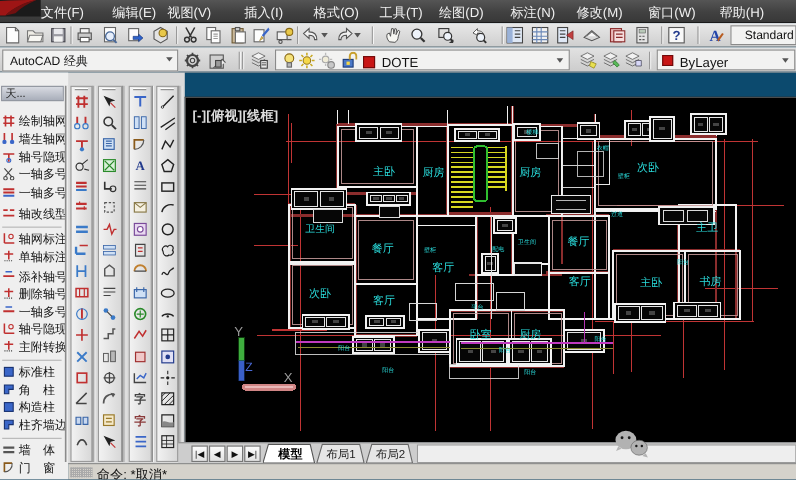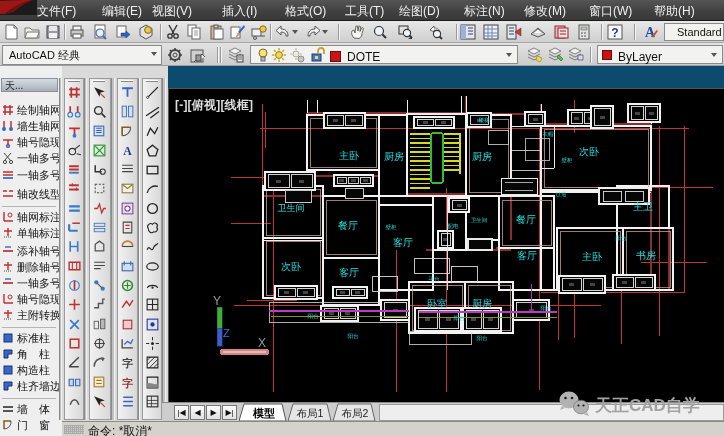--- a/index.html
+++ b/index.html
@@ -998,16 +998,15 @@
   <svg width="45" height="32" viewBox="0 0 45 32">
     <ellipse cx="15" cy="12" rx="9.5" ry="8.5" fill="#b2b2b2"></ellipse>
     <path d="M8 18l-2 4 5-2z" fill="#b2b2b2"></path>
     <circle cx="11.5" cy="10" r="1.3" fill="#1a1a1a"></circle>
     <circle cx="18" cy="10" r="1.3" fill="#1a1a1a"></circle>
     <ellipse cx="27" cy="19" rx="7.5" ry="6.8" fill="#b2b2b2" stroke="#666" stroke-width=".6"></ellipse>
     <path d="M33 24l2 4-5-1.5z" fill="#b2b2b2"></path>
     <circle cx="24.5" cy="17.5" r="1.1" fill="#1a1a1a"></circle>
     <circle cx="29.5" cy="17.5" r="1.1" fill="#1a1a1a"></circle>
   </svg>
-  <div id="wmtext">天正CAD自学</div>
 </div>
 
 </div>
 
 </body></html>

